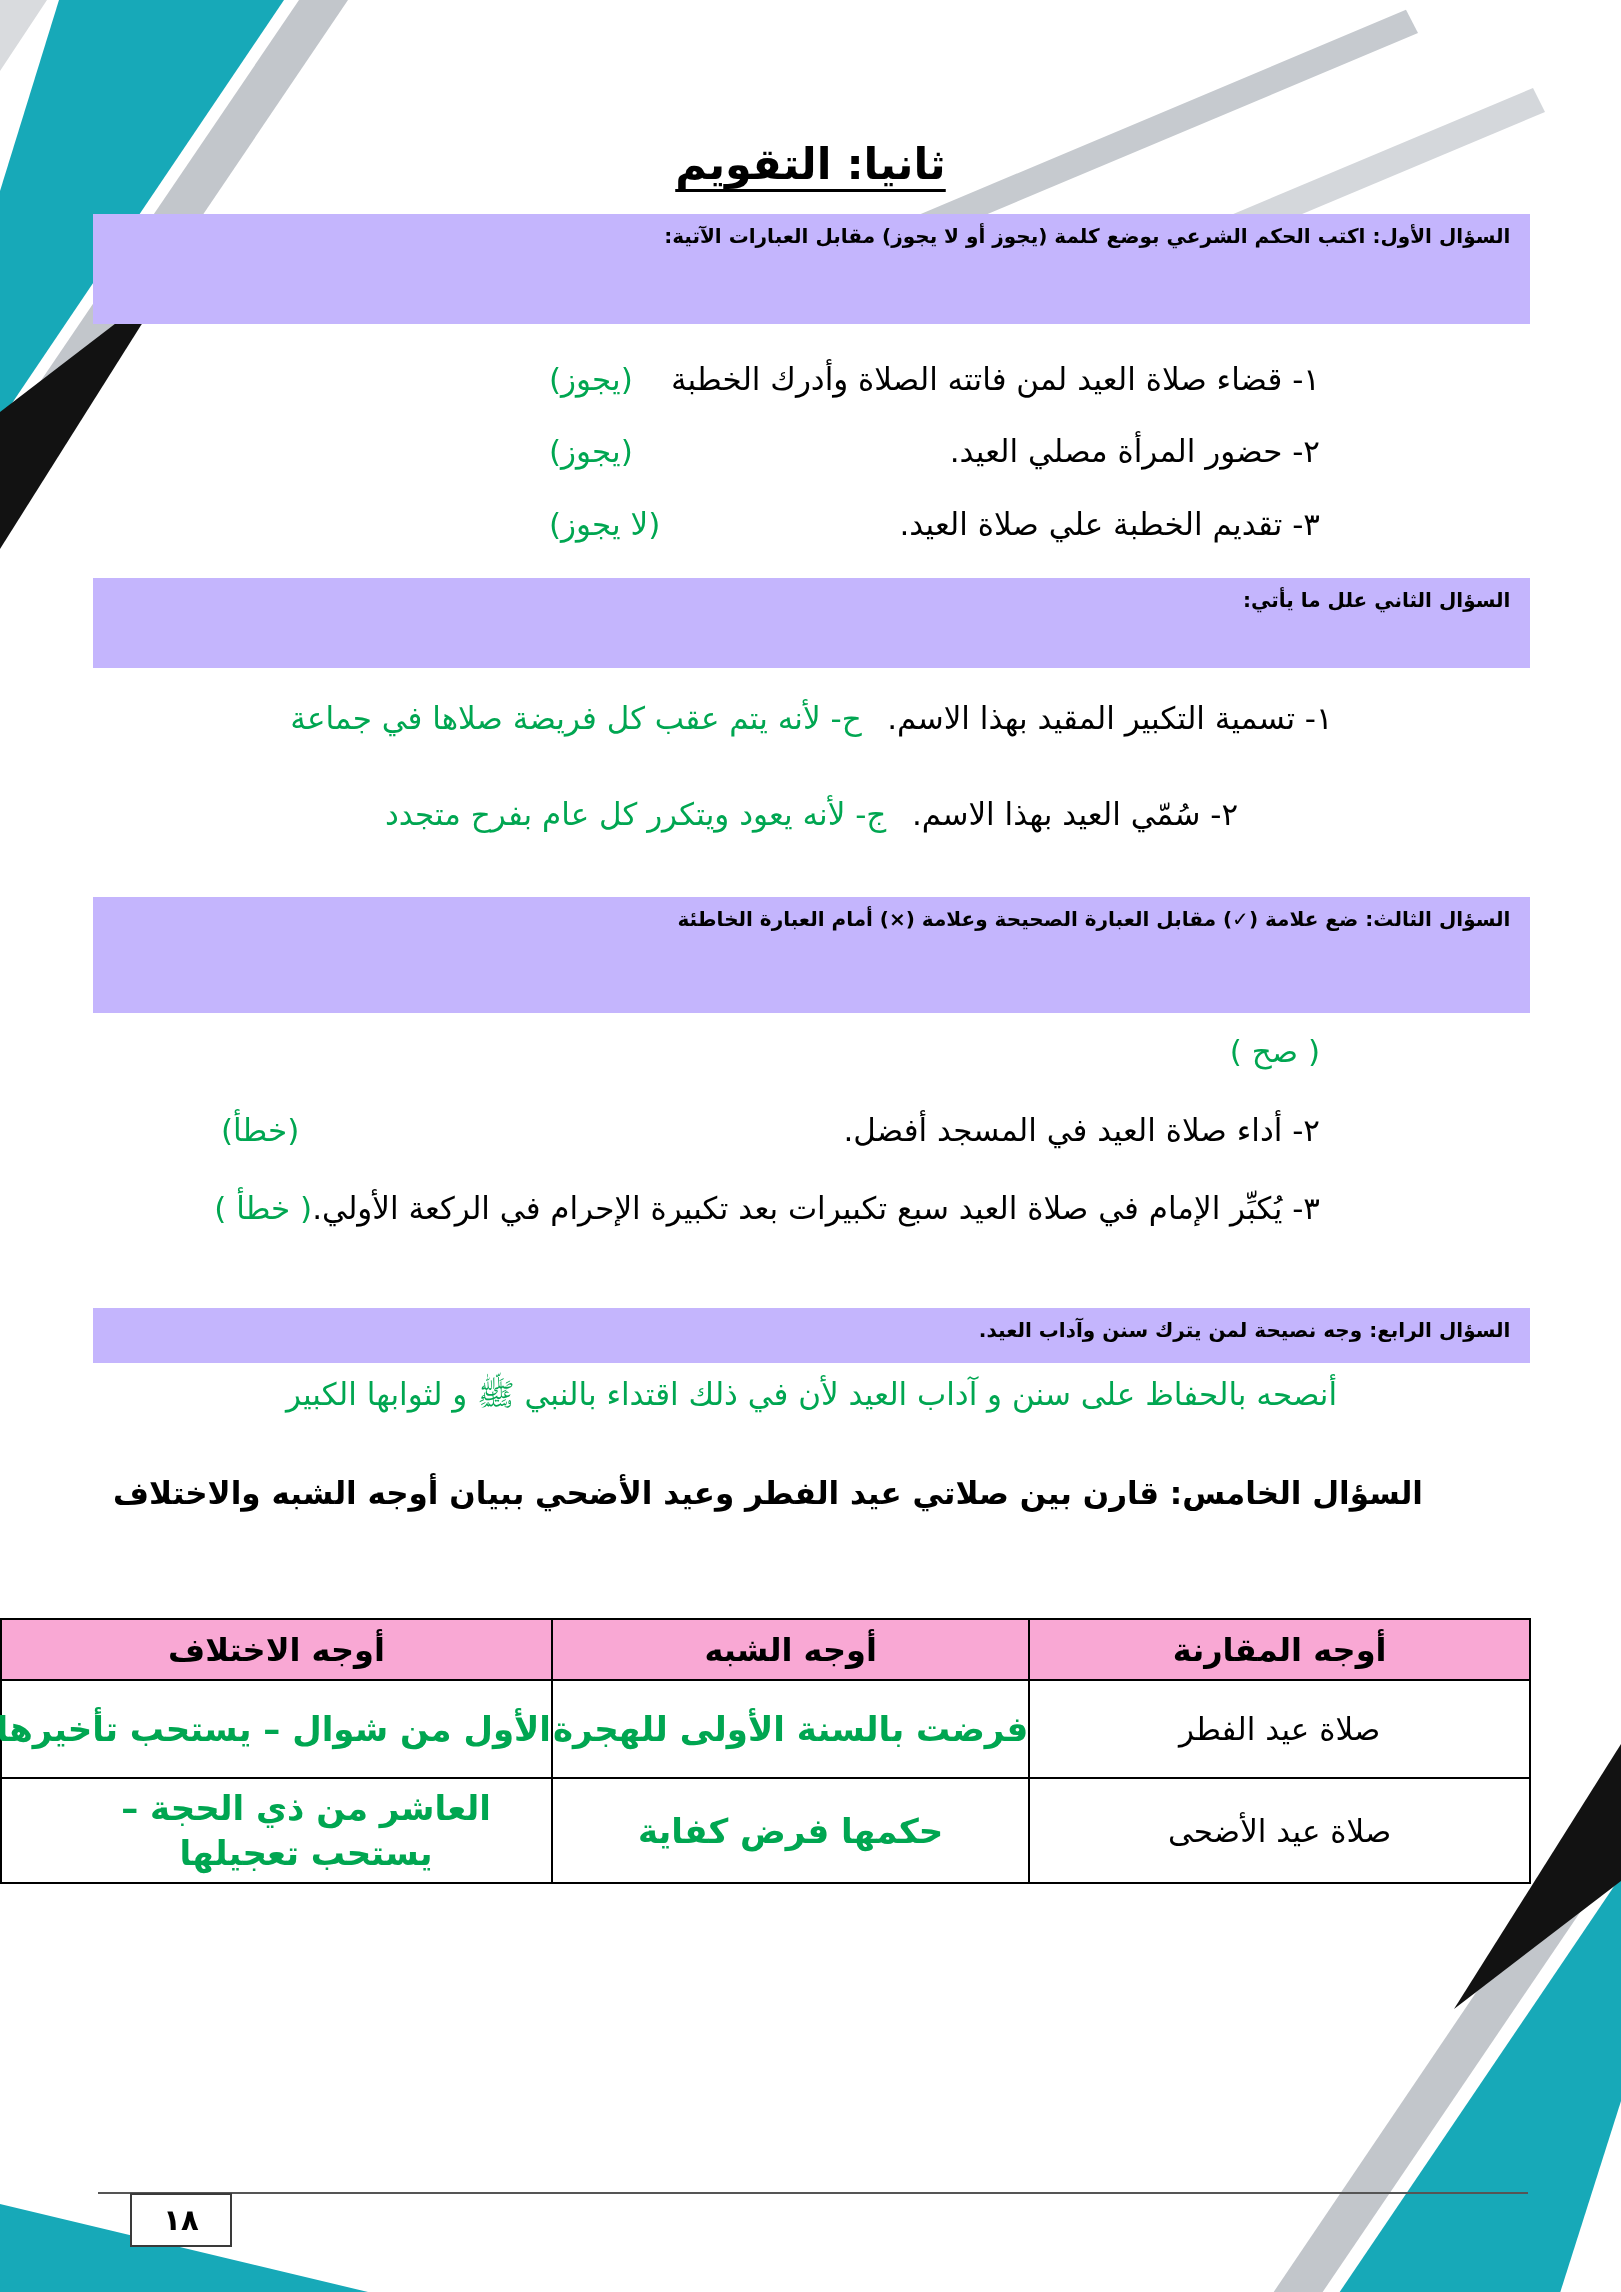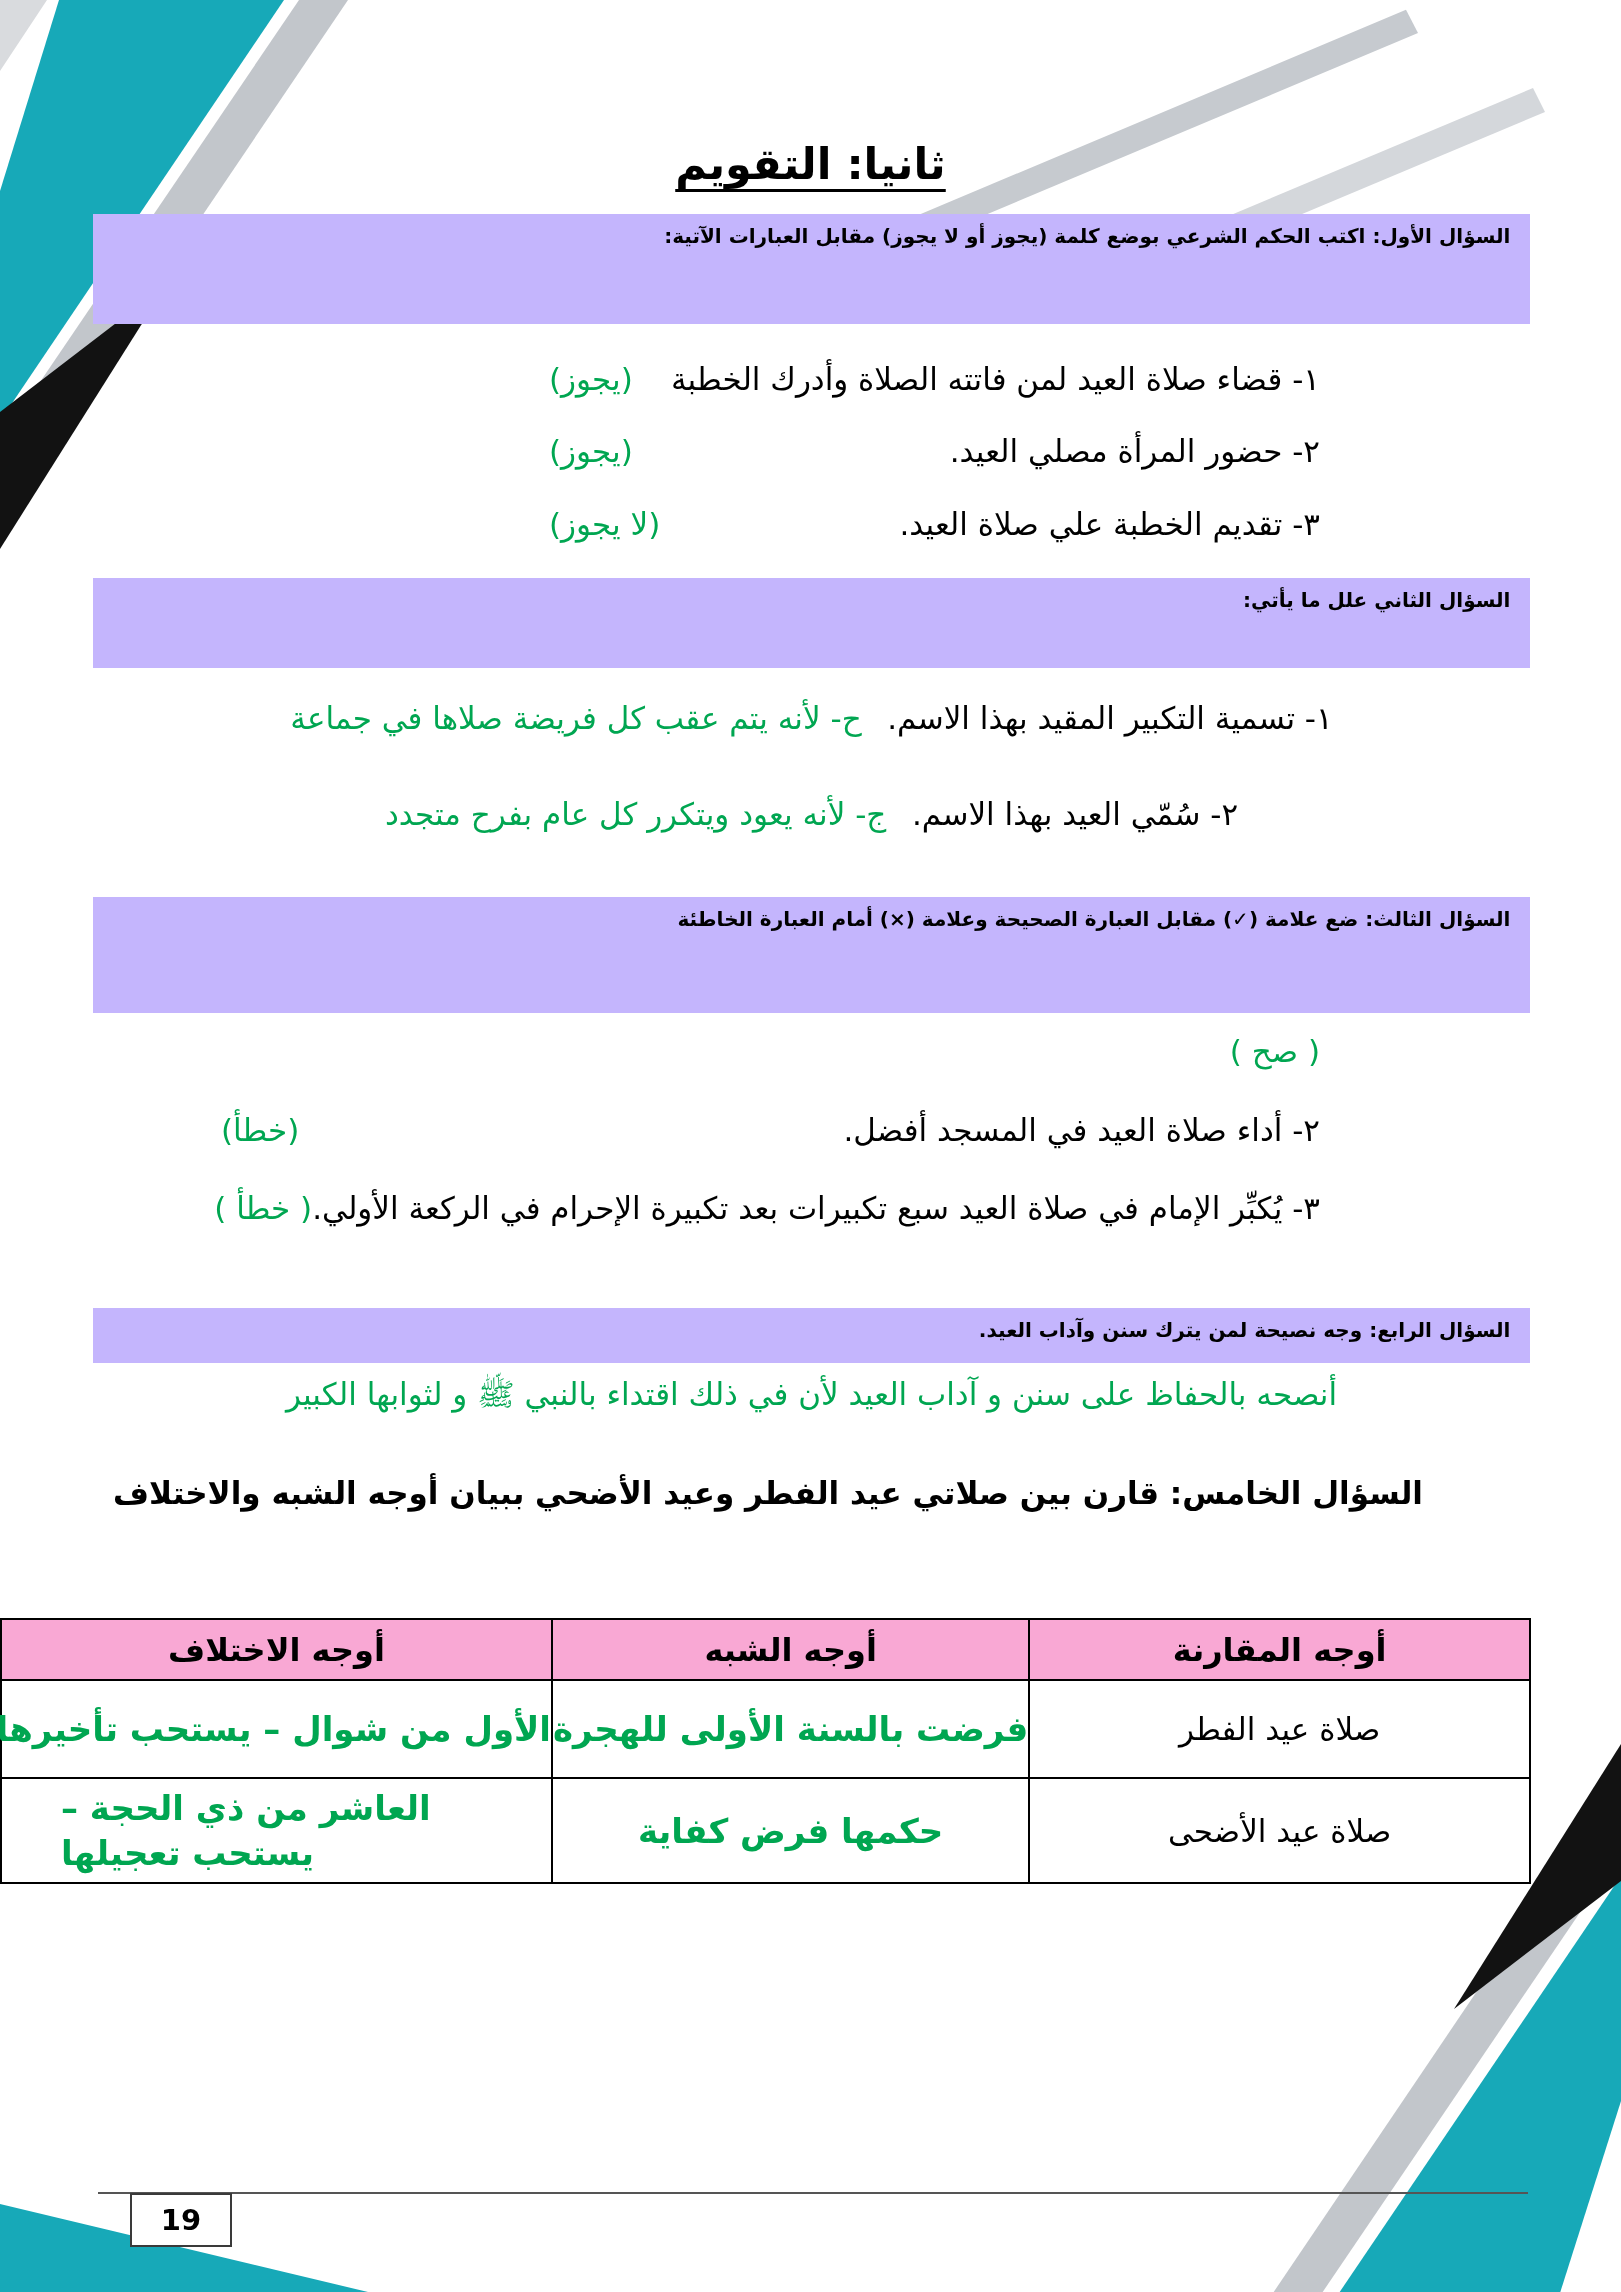--- a/index.html
+++ b/index.html
@@ -54,21 +54,21 @@
   .q5head { position:absolute; right:198px; top:1475px; font-size:31px; font-weight:bold; }
   .cmp-table { position:absolute; right:90px; top:1618px; border-collapse:collapse; table-layout:fixed; }
   .cmp-table th, .cmp-table td { border:2px solid #000; text-align:center; vertical-align:middle; }
   .cmp-table th { background:#f9a8d4; font-size:32px; font-weight:bold; height:61px; }
   .cmp-table tr.row1 td { height:98px; }
   .cmp-table tr.row2 td { height:105px; }
   td.cmp { font-size:31px;margin-top:40px; }
   .gbig { color:#00a651; font-weight:bold; font-size:34px; }
   .cmp-table td.sim { white-space:nowrap; }
   td.diff { padding:0; overflow:visible; }
-  .diff-inner { width:549px; text-align:left; line-height:1.3; }
+  .diff-inner { width:549px; text-align:center; line-height:1.3; }
   tr.row1 .diff-inner { white-space:nowrap; }
   tr.row2 .diff-inner { width:490px; }
   .foot-line { position:absolute; left:98px; right:93px; top:2192px; height:2px; background:#555; z-index:1; }
   .page-box {
     position:absolute; left:130px; top:2193px; width:102px; height:54px;
     background:#fff; border:2px solid #3a3a3a; z-index:2;
     display:flex; align-items:center; justify-content:center;
     font-size:29px; font-weight:bold;
   }
 </style>
@@ -167,17 +167,17 @@
           <td class="cmp">صلاة عيد الأضحى</td>
           <td class="sim gbig">حكمها فرض كفاية</td>
           <td class="diff">
             <div class="diff-inner gbig">العاشر من ذي الحجة – يستحب تعجيلها</div>
           </td>
         </tr>
       </tbody>
     </table>
 
     <div class="foot-line"></div>
-    <div class="page-box">19</div>
+    <div class="page-box">١٨</div>
 
   </div>
 </div>
 
 
 </body></html>

